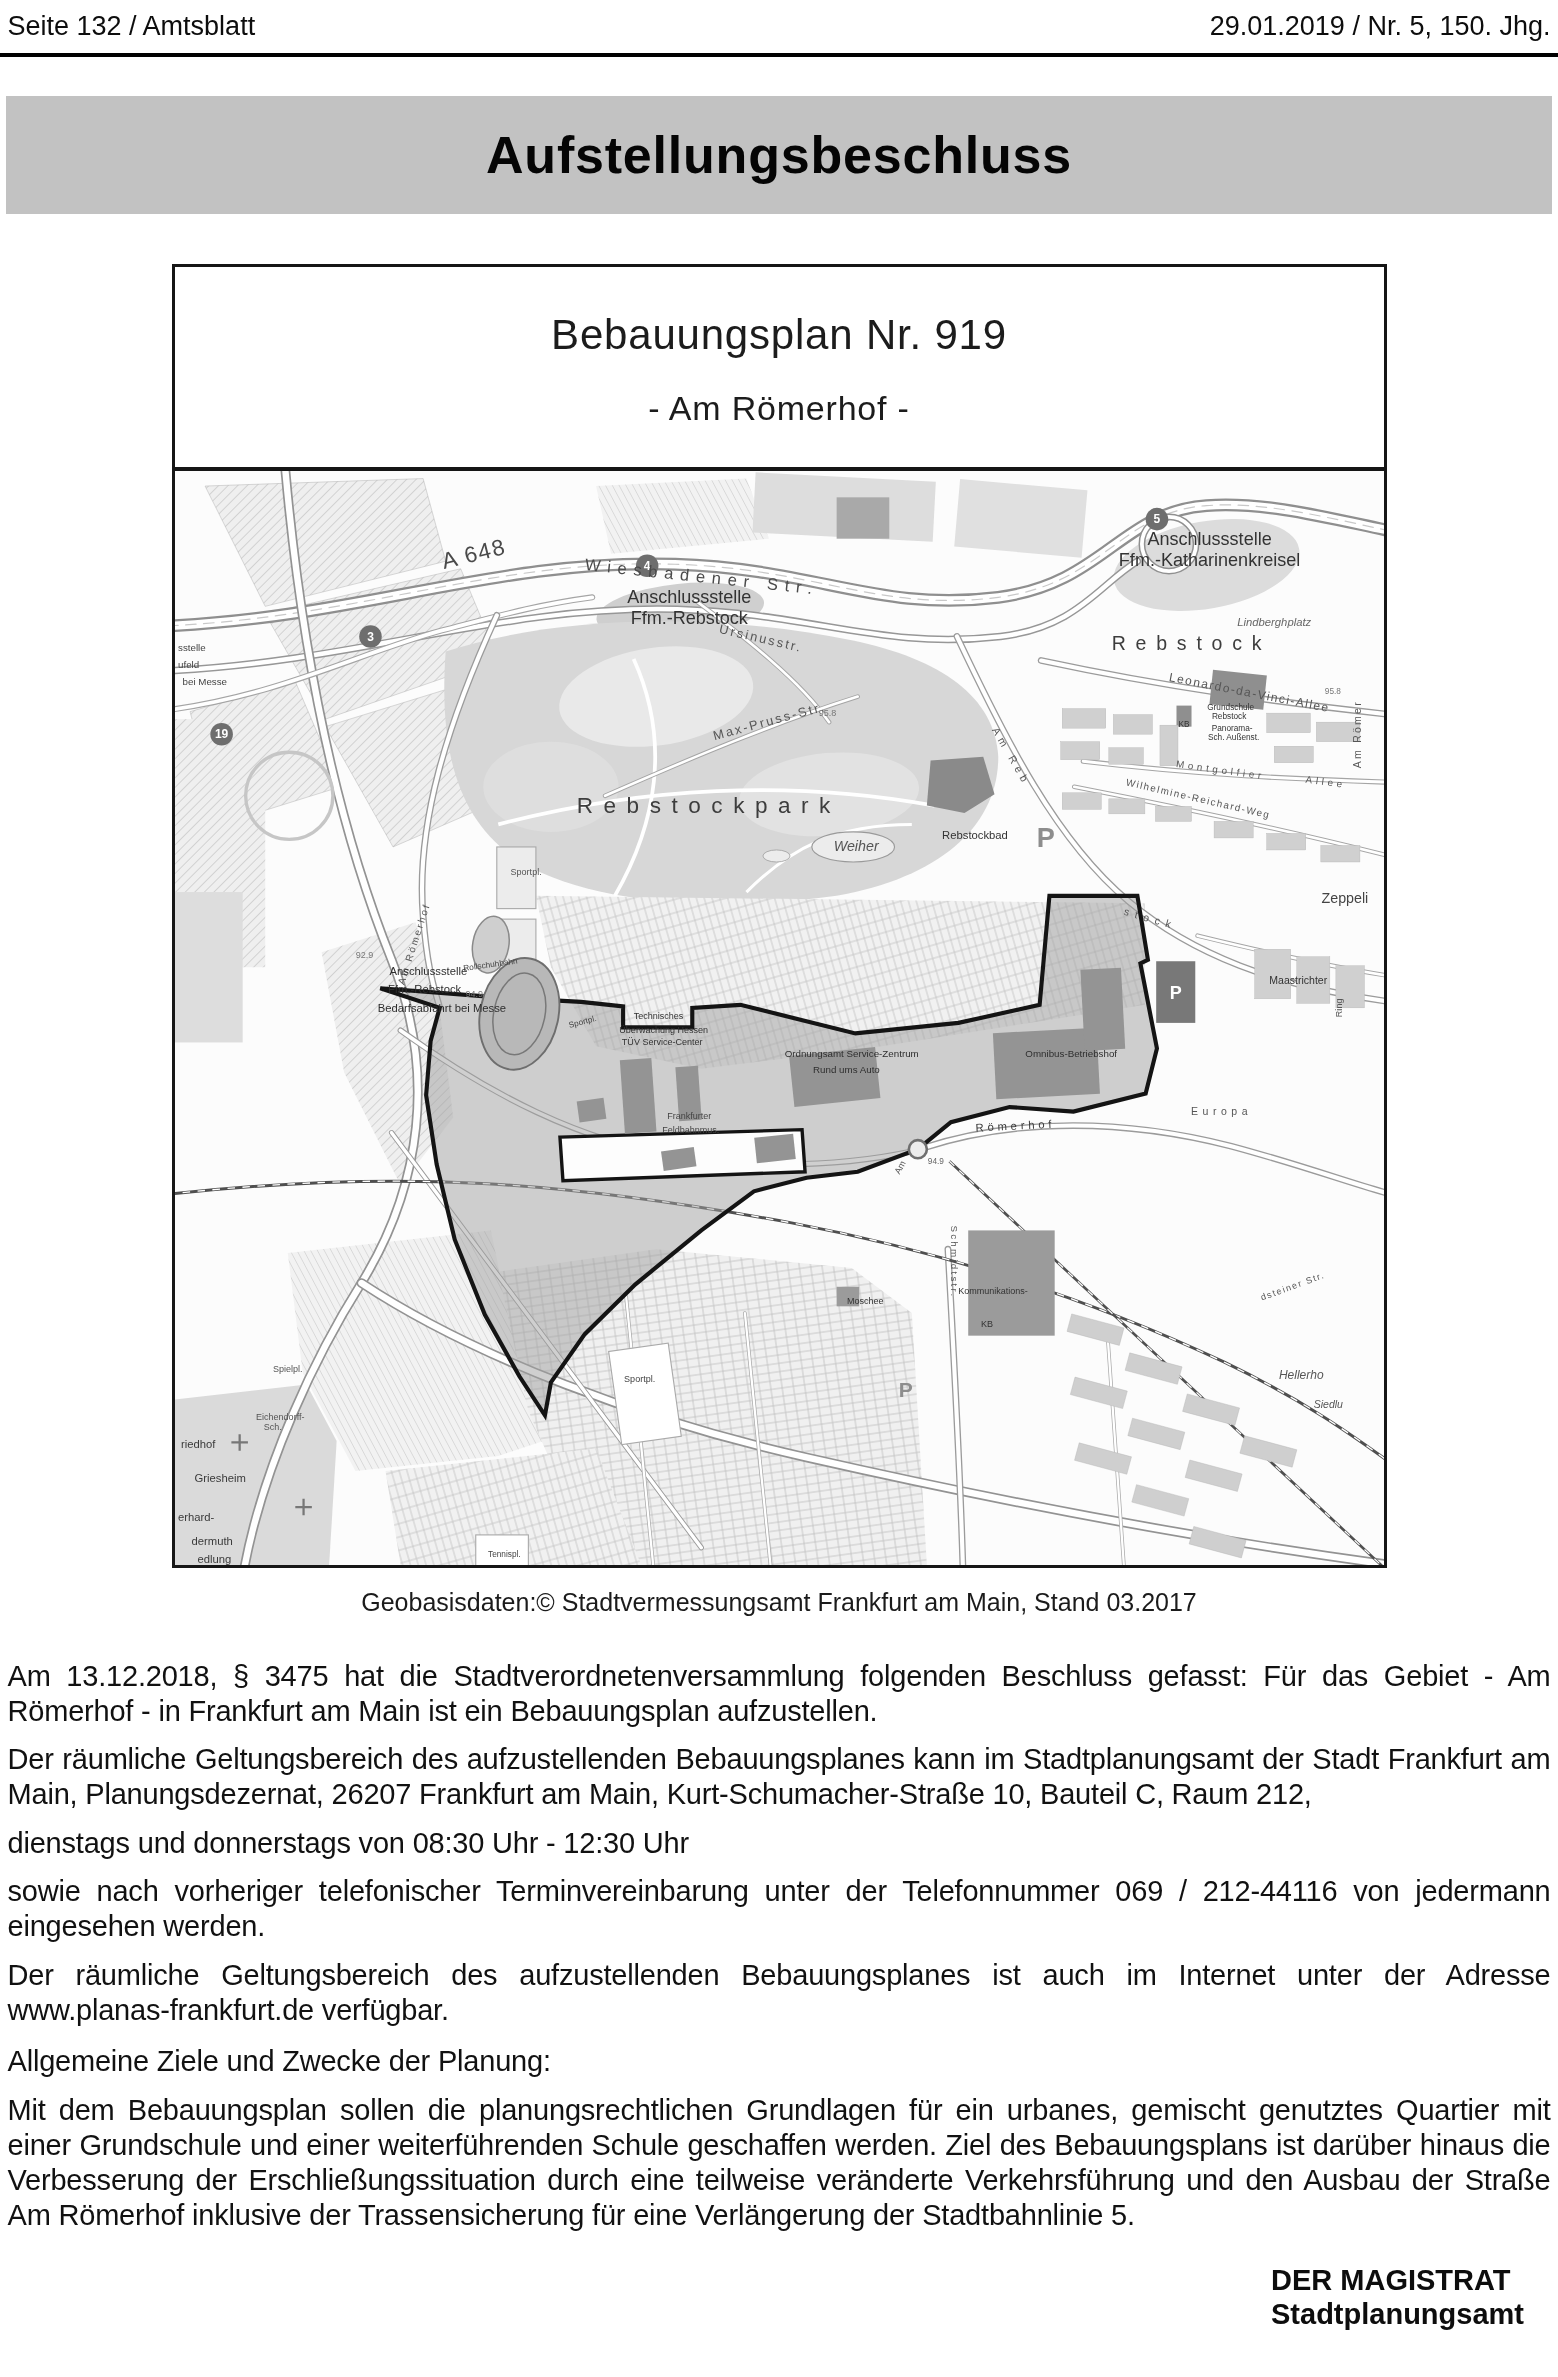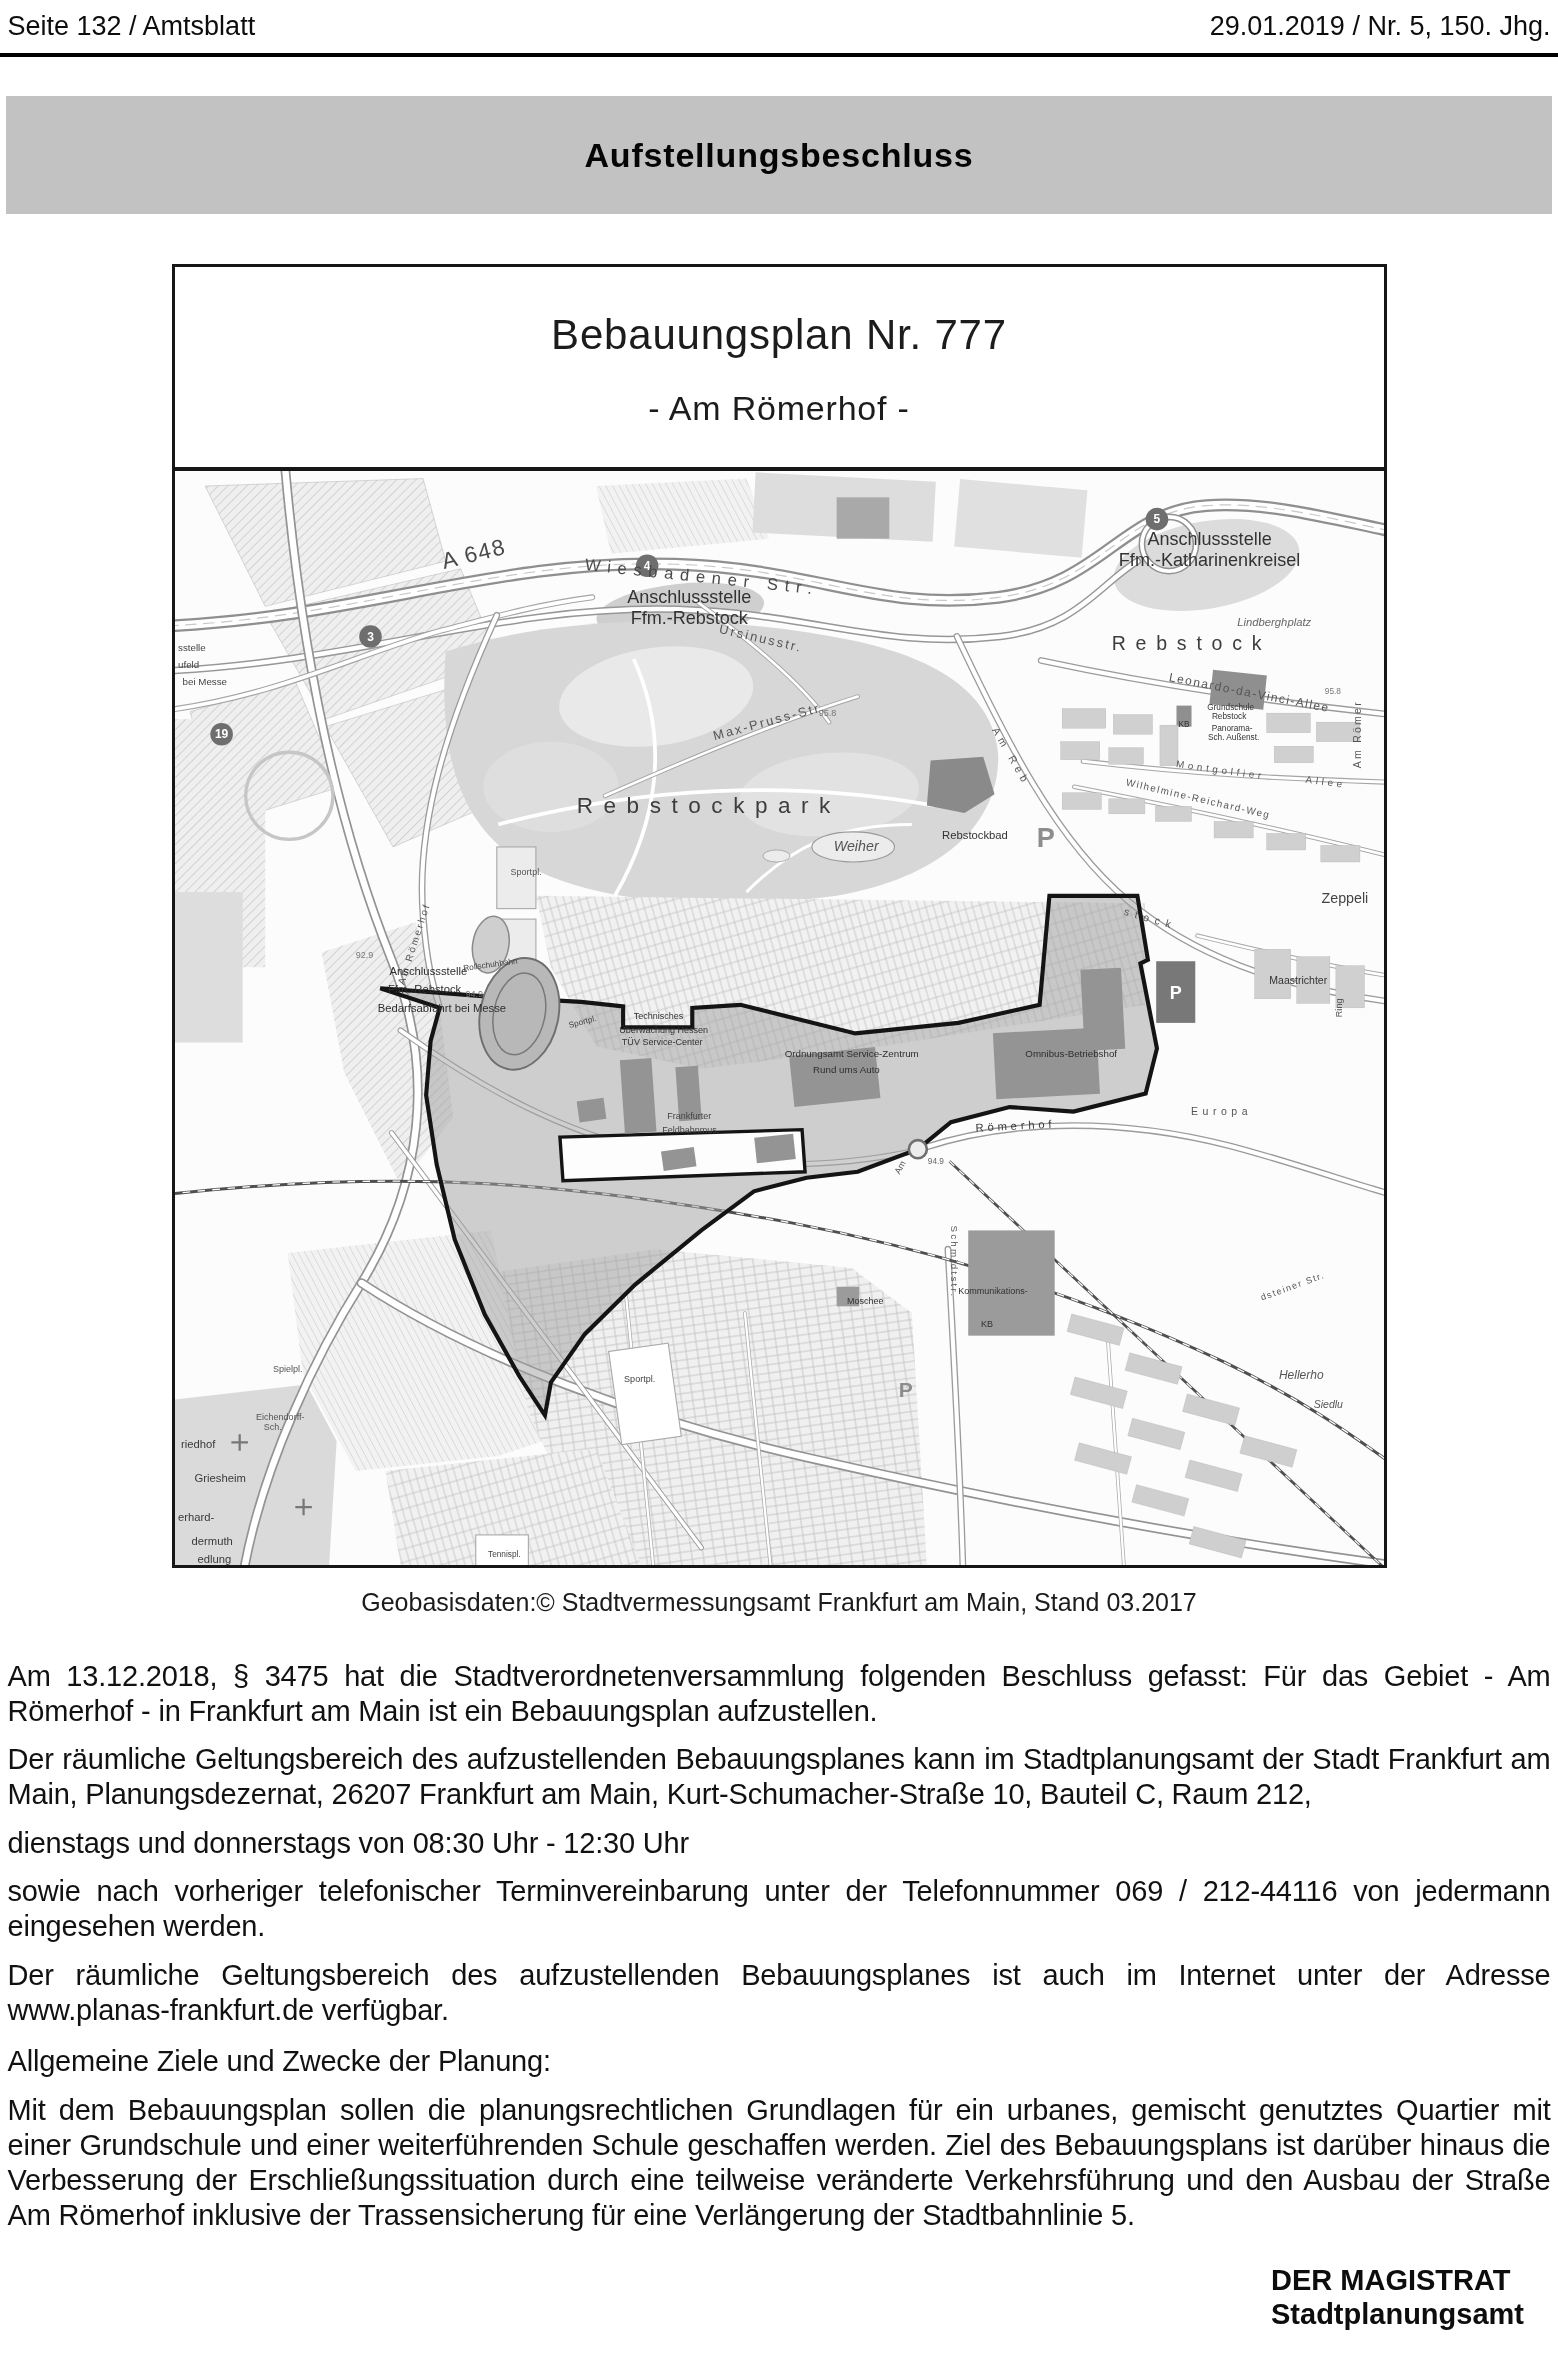--- a/index.html
+++ b/index.html
@@ -4,21 +4,21 @@
 <style>
   html,body{margin:0;padding:0;background:#fff;}
   body{width:1558px;height:2377px;overflow:hidden;font-family:"Liberation Sans",sans-serif;color:#111;}
   .page{position:relative;width:1558px;height:2377px;}
   
   .header{display:flex;justify-content:space-between;align-items:flex-end;
           padding:12px 7.5px 0 7.5px;font-size:27px;line-height:29px;color:#0d0d0d;gap:12px;}
   .rule{border-bottom:4.5px solid #000;margin:12px 0 0 0;}
   
   .banner{margin:39px 6px 0 6px;height:118px;display:flex;align-items:center;justify-content:center;}
-  .banner span{font-size:34px;font-weight:bold;letter-spacing:0.8px;color:#050505;}
+  .banner span{font-size:52px;font-weight:bold;letter-spacing:0.8px;color:#050505;}
   
   .figure{width:1209px;margin:50px auto 0 auto;border:3px solid #161616;background:#fff;}
   .fig-title{border-bottom:4.5px solid #161616;text-align:center;padding:44px 0 39px 0;}
   .fig-title .t1{font-size:42px;color:#1c1c1c;letter-spacing:0.8px;}
   .fig-title .t2{font-size:34px;color:#1c1c1c;margin-top:30px;letter-spacing:0.8px;}
   .mapwrap{width:1209px;height:1094px;position:relative;}
   svg{display:block;}
   .caption{width:1209px;margin:19.6px auto 0 auto;font-size:25px;color:#1b1b1b;text-align:center;}
   
   .bodytext{margin:42px 7.5px 0 7.5px;font-size:29px;line-height:35px;text-align:justify;letter-spacing:-0.2px;}
@@ -38,21 +38,21 @@
     <span>29.01.2019 / Nr. 5, 150. Jhg.</span>
   </div>
   <div class="rule"></div>
 
   <div class="banner" id="banner" style="background: rgb(194, 194, 194);">
     <span>Aufstellungsbeschluss</span>
   </div>
 
   <div class="figure">
     <div class="fig-title">
-      <div class="t1">Bebauungsplan Nr. 777</div>
+      <div class="t1">Bebauungsplan Nr. 919</div>
       <div class="t2">- Am Römerhof -</div>
     </div>
     <div class="mapwrap">
       <svg id="map" width="1209" height="1094" viewBox="0 0 1608 1455">
         <defs>
           <pattern id="hA" width="9" height="9" patternUnits="userSpaceOnUse" patternTransform="rotate(45)">
             <rect width="9" height="9" fill="#efefef"></rect>
               <line x1="0" y1="0" x2="0" y2="9" stroke="#b8b8b8" stroke-width="1.4"></line>
           </pattern>
           <pattern id="hB" width="8" height="8" patternUnits="userSpaceOnUse" patternTransform="rotate(-28)">

